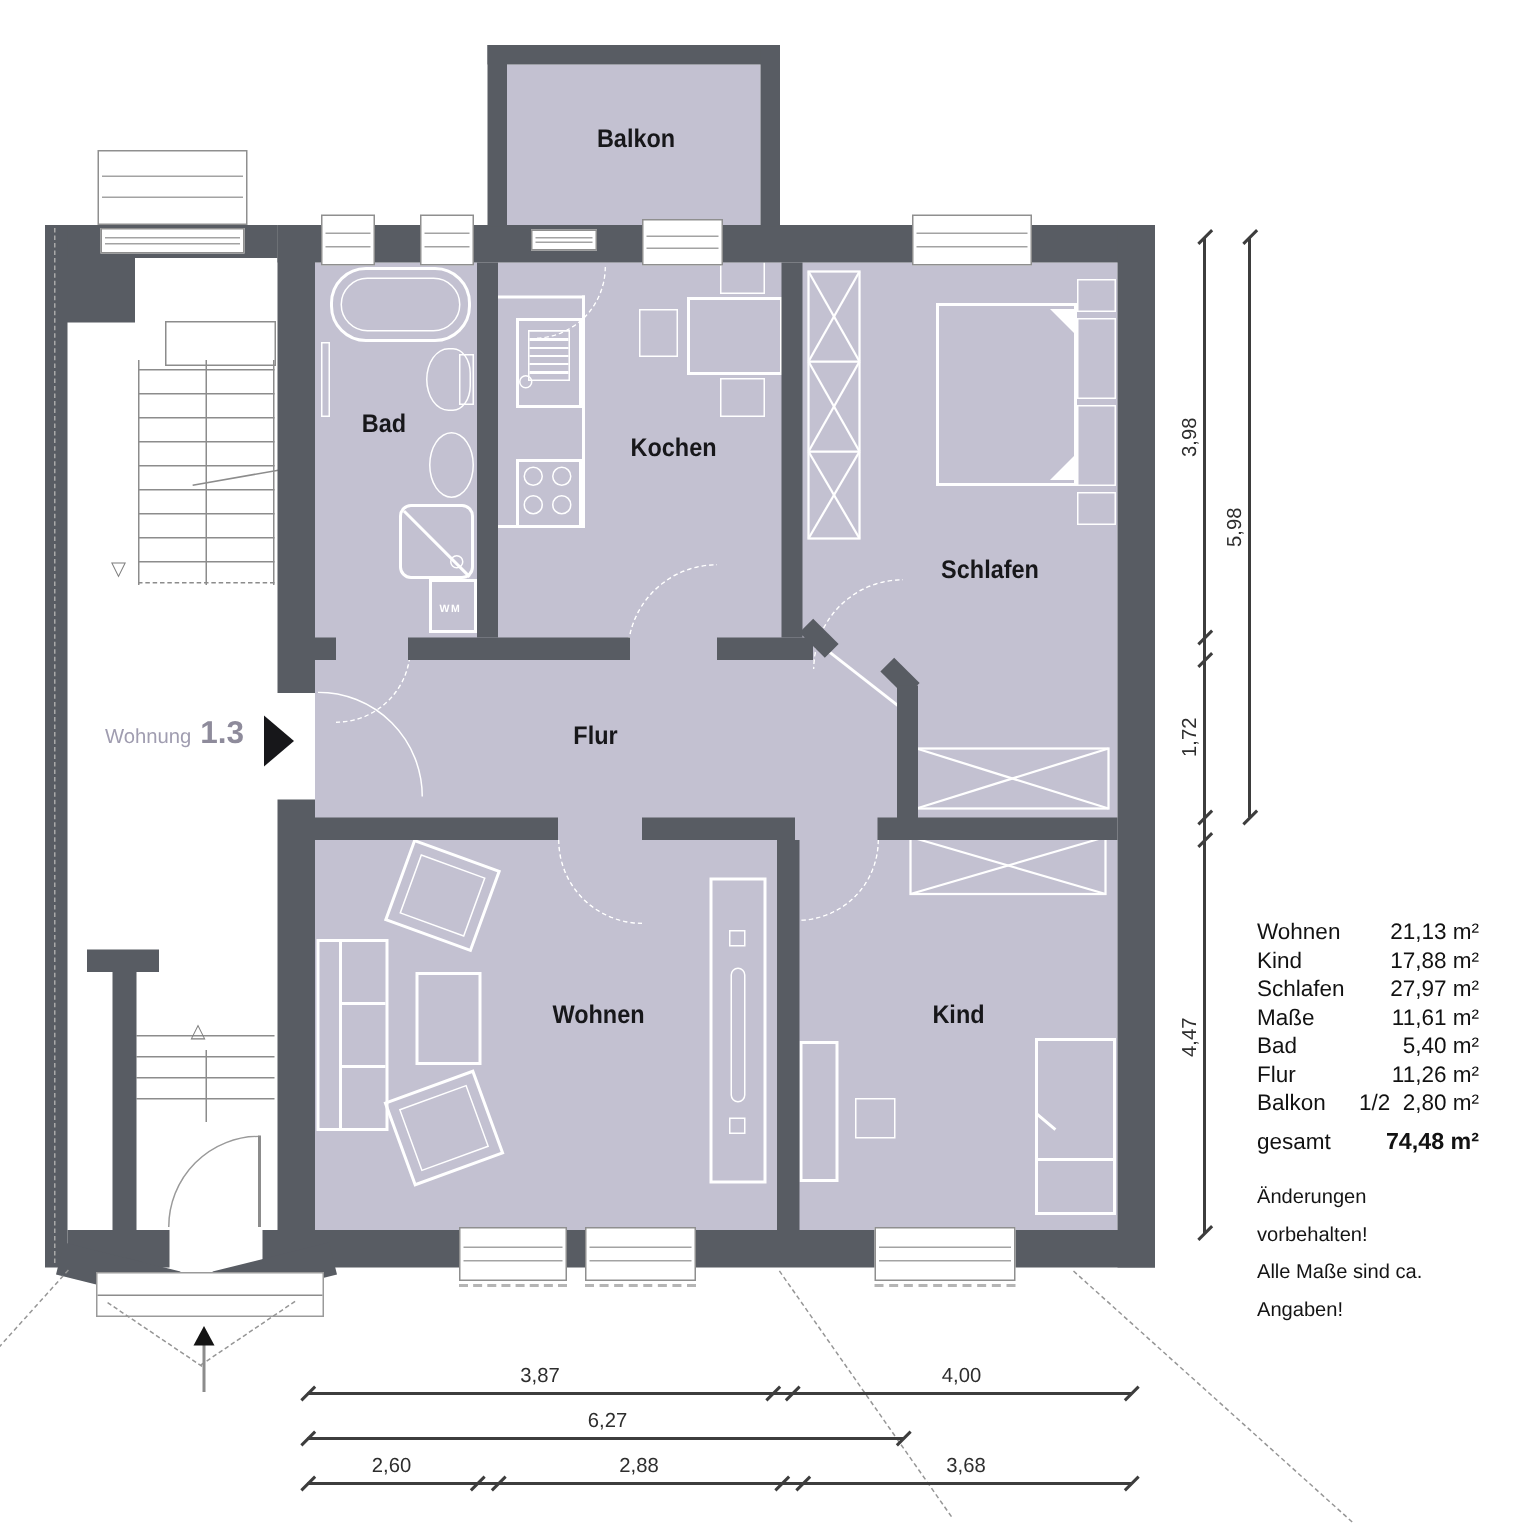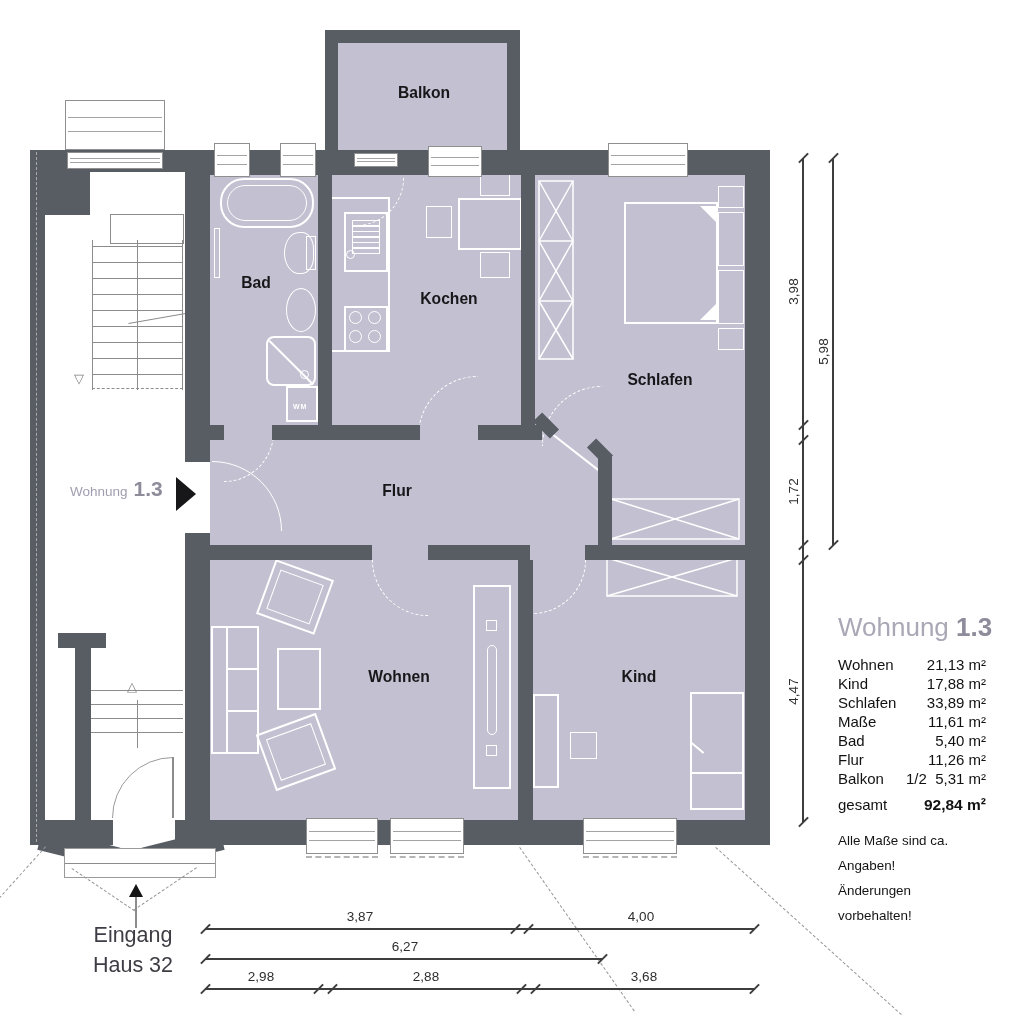--- a/index.html
+++ b/index.html
@@ -265,81 +265,73 @@
   <div class="tick" style="left:199px;top:958px;"></div>
   <div class="tick" style="left:596px;top:958px;"></div>
   <div class="dimlabel" style="left:375px;top:939px;width:60px;">6,27</div>
   <div class="dimline" style="left:205px;top:988px;width:549px;height:1.5px;"></div>
   <div class="tick" style="left:199px;top:988px;"></div>
   <div class="tick" style="left:312px;top:988px;"></div>
   <div class="tick" style="left:326px;top:988px;"></div>
   <div class="tick" style="left:515px;top:988px;"></div>
   <div class="tick" style="left:529px;top:988px;"></div>
   <div class="tick" style="left:748px;top:988px;"></div>
-  <div class="dimlabel" style="left:231px;top:969px;width:60px;">2,98</div>
+  <div class="dimlabel" style="left:231px;top:969px;width:60px;">2,60</div>
   <div class="dimlabel" style="left:396px;top:969px;width:60px;">2,88</div>
   <div class="dimlabel" style="left:614px;top:969px;width:60px;">3,68</div>
 
   <div class="rlabel" style="left:424px;top:93px;">Balkon</div>
   <div class="rlabel" style="left:256px;top:283px;">Bad</div>
   <div class="rlabel" style="left:449px;top:299px;">Kochen</div>
   <div class="rlabel" style="left:660px;top:380px;">Schlafen</div>
   <div class="rlabel" style="left:397px;top:491px;">Flur</div>
   <div class="rlabel" style="left:399px;top:677px;">Wohnen</div>
   <div class="rlabel" style="left:639px;top:677px;">Kind</div>
 
   <div class="enttag">
     <span class="w">Wohnung</span>
     <span class="n">1.3</span>
   </div>
   <div class="tri-right" style="left:176px;top:477px;"></div>
 
   <div class="gl" style="left:135px;top:895px;width:1.5px;height:33px;"></div>
   <div class="tri-up" style="left:129px;top:884px;"></div>
-  <div class="eingang">
-    <div>Eingang</div>
-    <div>Haus 32</div>
-  </div>
 
   <div class="legend">
-    <div class="title">
-      <span>Wohnung</span>
-      <b>1.3</b>
-    </div>
     <div class="lrow">
       <span>Wohnen</span>
       <span class="val">21,13 m²</span>
     </div>
     <div class="lrow">
       <span>Kind</span>
       <span class="val">17,88 m²</span>
     </div>
     <div class="lrow">
       <span>Schlafen</span>
-      <span class="val">33,89 m²</span>
+      <span class="val">27,97 m²</span>
     </div>
     <div class="lrow">
       <span>Maße</span>
       <span class="val">11,61 m²</span>
     </div>
     <div class="lrow">
       <span>Bad</span>
       <span class="val">5,40 m²</span>
     </div>
     <div class="lrow">
       <span>Flur</span>
       <span class="val">11,26 m²</span>
     </div>
     <div class="lrow">
       <span>Balkon</span>
-      <span class="val">1/2  5,31 m²</span>
+      <span class="val">1/2  2,80 m²</span>
     </div>
     <div class="totrow">
       <span>gesamt</span>
-      <span class="val">92,84 m²</span>
+      <span class="val">74,48 m²</span>
     </div>
     <div class="notes">
+      <div>Änderungen vorbehalten!</div>
       <div>Alle Maße sind ca. Angaben!</div>
-      <div>Änderungen vorbehalten!</div>
     </div>
   </div>
 
 </div>
 
 </body></html>

